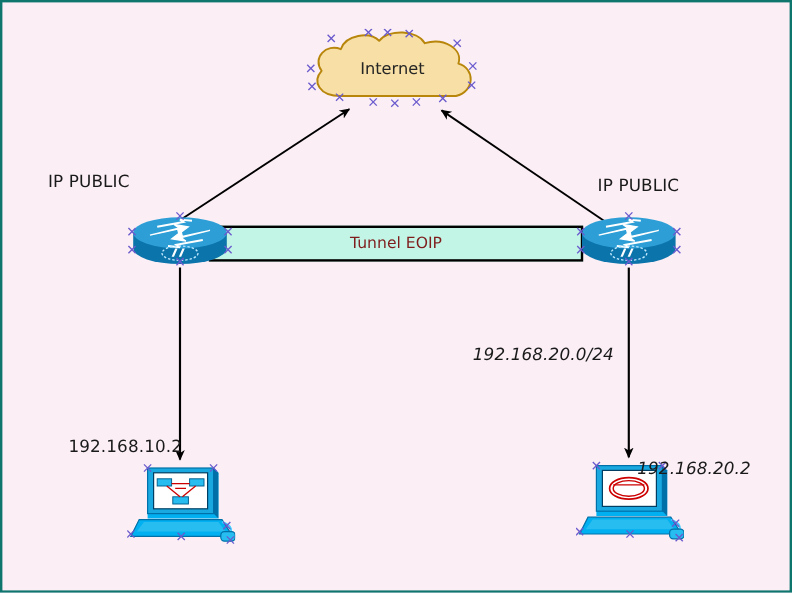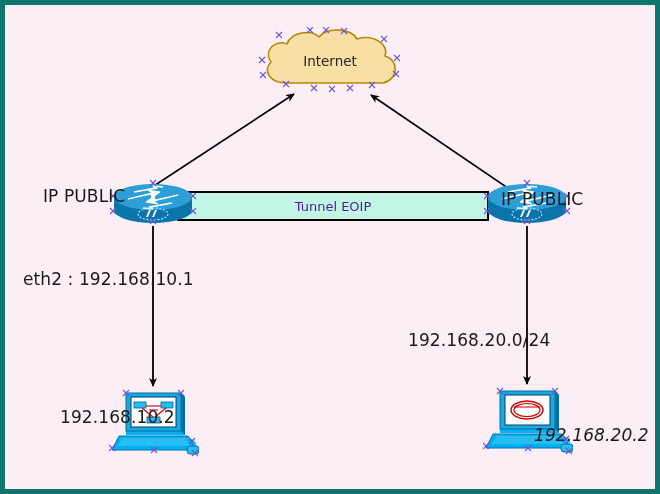--- a/index.html
+++ b/index.html
@@ -5,32 +5,31 @@
   html, body {
     margin: 0;
     padding: 0;
     background: #ffffff;
   }
   #canvas {
     position: relative;
     width: 660px;
     height: 494px;
     background: #fbeff5;
-    border: 5px solid #0f766e;
+    border: 2px solid #0f766e;
     box-sizing: border-box;
     overflow: hidden;
     font-family: "DejaVu Sans", "Liberation Sans", sans-serif;
   }
   .lbl {
     position: absolute;
-    font-size: 17px;
+    font-size: 14px;
     color: #1a1a1a;
     white-space: nowrap;
     letter-spacing: 0.1px;
-    margin-top: 39px;
   }
   .svg-layer {
     position: absolute;
     left: 0;
     top: 0;
     width: 660px;
     height: 494px;
   }
   .node {
     position: absolute;
@@ -41,21 +40,21 @@
     top: 186px;
     width: 312px;
     height: 30px;
     background: #c2f5e6;
     border: 2px solid #000000;
     box-sizing: border-box;
     display: flex;
     align-items: center;
     justify-content: center;
     font-size: 13px;
-    color: #4c1d95;
+    color: #7f1d1d;
   }
   .cloud-text {
     position: absolute;
     left: 0;
     top: 0;
     width: 150px;
     text-align: center;
     font-size: 13.5px;
     color: #262626;
   }
@@ -344,22 +343,21 @@
           </g>
         <g>
             <line x1="83" y1="62" x2="89" y2="68"></line>
             <line x1="89" y1="62" x2="83" y2="68"></line>
           </g>
       </g>
     </svg>
   </div>
 
   <div class="lbl" style="left:38px; top:142px;">IP PUBLIC</div>
-  <div class="lbl" style="left:18px; top:225px;">eth2 : 192.168.10.1</div>
 
   <div class="lbl" style="left:496px; top:145px;">IP PUBLIC</div>
 
-  <div class="lbl" style="left:403px; top:286px;">192.168.20.0/24</div>
+  <div class="lbl" style="left:392px; top:286px;font-style:italic;">192.168.20.0/24</div>
 
   <div class="lbl" style="left:55px; top:363px;">192.168.10.2</div>
   <div class="lbl" style="left:529px; top:381px;font-style:italic;">192.168.20.2</div>
 
 </div>
 
 </body></html>

